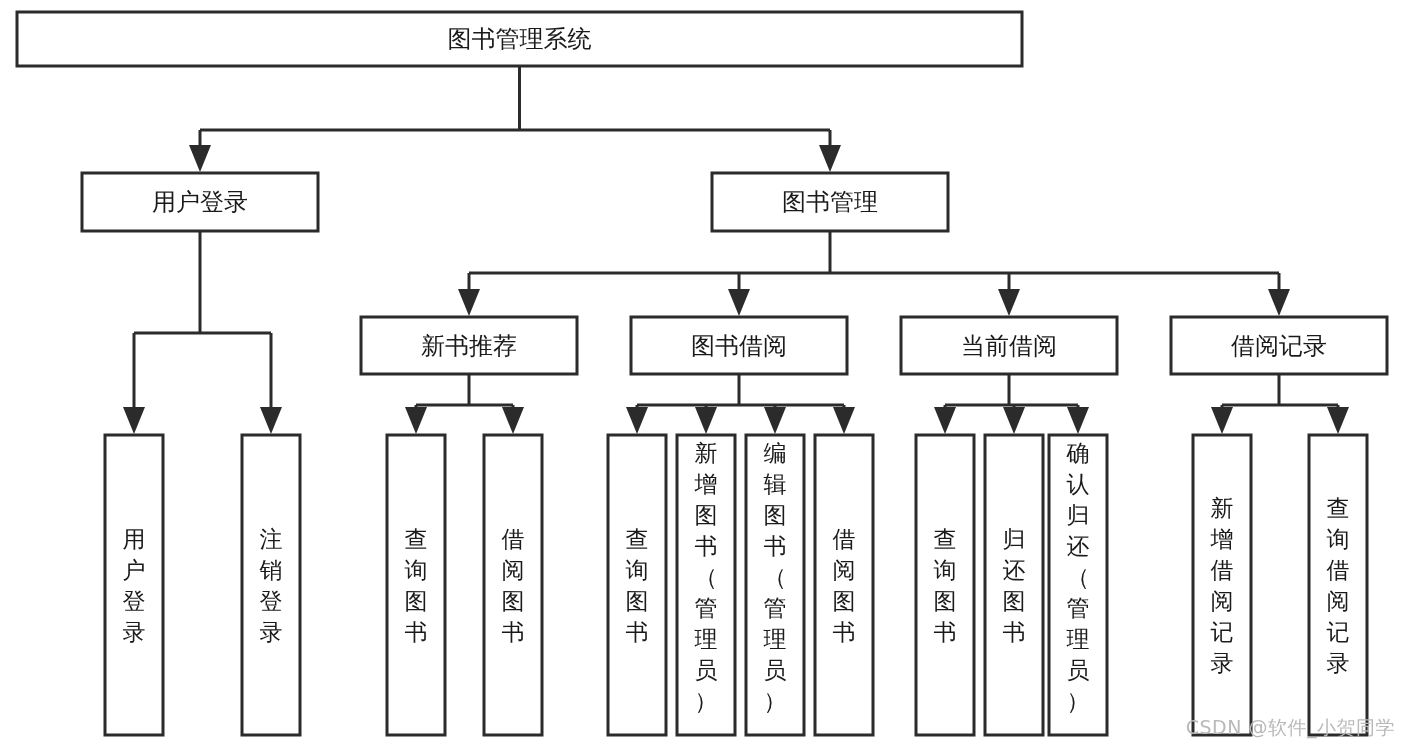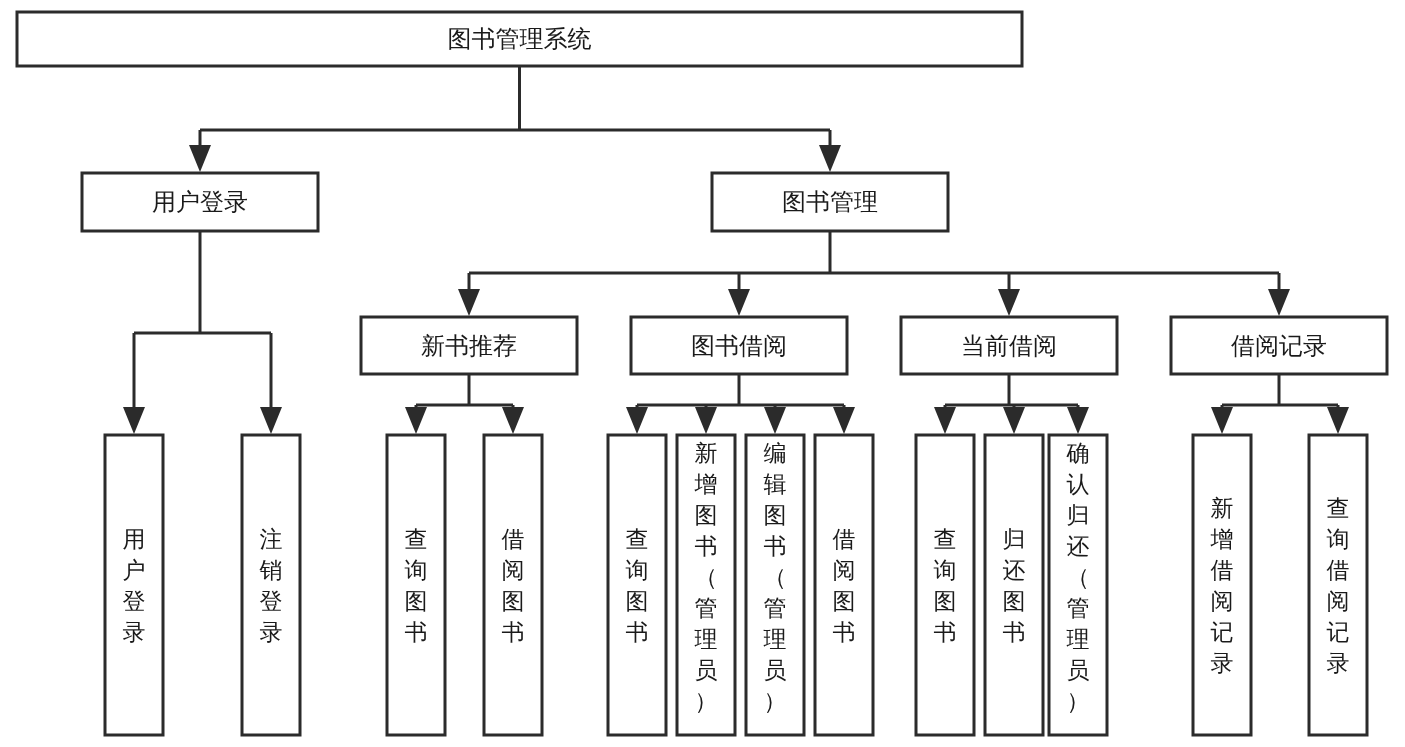--- a/index.html
+++ b/index.html
@@ -218,13 +218,14 @@
         <g>
           <rect x="1193" y="435" width="58" height="300" class="node-box"></rect>
           <text x="1222" y="0" class="node-label-v"><tspan x="1222" y="516.18">新</tspan><tspan x="1222" y="547.18">增</tspan><tspan x="1222" y="578.18">借</tspan><tspan x="1222" y="609.18">阅</tspan><tspan x="1222" y="640.18">记</tspan><tspan x="1222" y="671.18">录</tspan></text>
         </g>
         <g>
           <rect x="1309" y="435" width="58" height="300" class="node-box"></rect>
           <text x="1338" y="0" class="node-label-v"><tspan x="1338" y="516.18">查</tspan><tspan x="1338" y="547.18">询</tspan><tspan x="1338" y="578.18">借</tspan><tspan x="1338" y="609.18">阅</tspan><tspan x="1338" y="640.18">记</tspan><tspan x="1338" y="671.18">录</tspan></text>
         </g>
       </g>
   </svg>
+  <div class="watermark-text">CSDN @软件_小贺同学</div>
 </div>
 
 </body></html>

